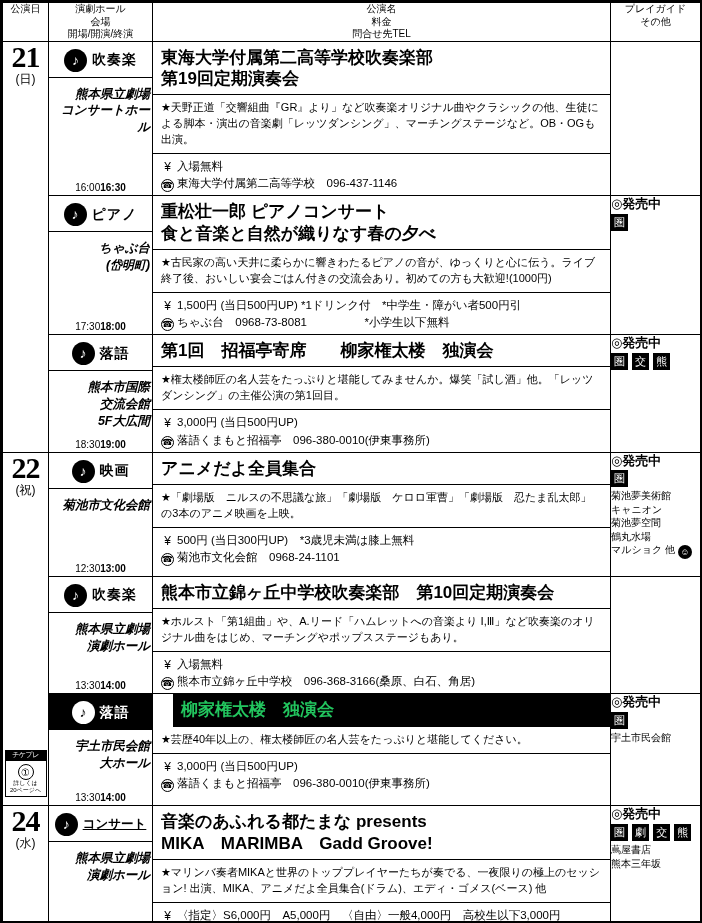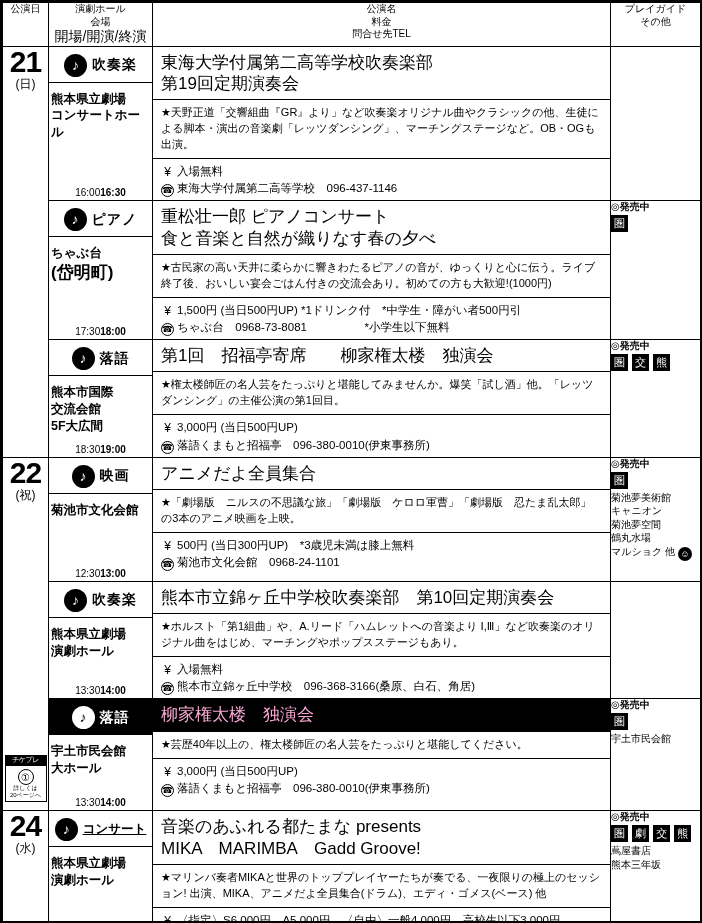--- a/index.html
+++ b/index.html
@@ -26,39 +26,40 @@
     padding: 0;
   }
   
   .hdr td {
     text-align: center;
     font-size: 10px;
     line-height: 1.25;
     padding: 3px 0 3px 0;
     font-weight: normal;
   }
-  .hdr .sub { font-size: 14px; }
+  .hdr .sub { font-size: 10px; }
 
   
   col.c-date   { width: 46px; }
   col.c-genre  { width: 104px; }
   col.c-main   { width: 458px; }
   col.c-guide  { width: 90px; }
 
   
   .datecell {
     text-align: center;
     position: relative;
     padding-top: 6px;
   }
   .dnum {
     font-size: 30px;
     font-weight: bold;
     line-height: 1;
     letter-spacing: -1px;
+    font-family: Liberation Serif, serif;
   }
   .dday {
     font-size: 12px;
     line-height: 1.1;
     margin-top: 1px;
   }
   .ticketpre {
     position: absolute;
     left: 50%; transform: translateX(-50%);
     bottom: 8px;
@@ -109,50 +110,52 @@
     margin-right: 5px;
     flex: 0 0 auto;
   }
   .genre-label {
     font-size: 14px;
     font-weight: bold;
     letter-spacing: 1px;
   }
   .genre-label.sm { font-size: 12.5px; letter-spacing: 0px; text-decoration: underline;}
   .venue {
-    text-align: left;
+    text-align: right;
     font-size: 12.5px;
     font-weight: bold;
     line-height: 1.35;
     padding: 8px 2px 4px 2px;
-  }
-  .venue .small { font-size: 17px; font-weight: bold; }
+    font-style: italic;
+  }
+  .venue .small { font-size: 12px; font-weight: bold; }
   .times {
     position: absolute;
     bottom: 2px; left: 0; right: 0;
     text-align: center;
     font-size: 10px;
     white-space: nowrap;
   }
   .times b { font-size: 10px; }
   .genre-wrap { position: relative; height: 100%; }
 
   
   .maincell { padding: 0; position: relative; }
   .title {
     font-size: 17px;
-    font-weight: normal;
+    font-weight: bold;
     line-height: 1.25;
     padding: 5px 6px 5px 8px;
     border-bottom: 1px solid #000;
     letter-spacing: 0px;
   }
   .title.inv {
     background: #000;
-    color: #f9a8d4;
+    color: #22c55e;
+    margin-left: 20px;
   }
   .desc {
     font-size: 11px;
     line-height: 1.45;
     padding: 5px 8px 5px 8px;
     border-bottom: 1px solid #000;
   }
   .fees {
     font-size: 11.5px;
     line-height: 1.5;
@@ -172,21 +175,21 @@
   }
   .ic.yen { border: none; font-size: 12px; width: 13px; }
 
   
   .guidecell {
     padding: 4px 3px 3px 4px;
     font-size: 11px;
     line-height: 1.3;
   }
   .onsale {
-    font-size: 10px;
+    font-size: 13px;
     font-weight: bold;
     line-height: 1.2;
     margin-bottom: 2px;
   }
   .badges { margin-bottom: 2px; }
   .badge {
     display: inline-block;
     width: 17px; height: 17px;
     background: #000;
     color: #fff;

